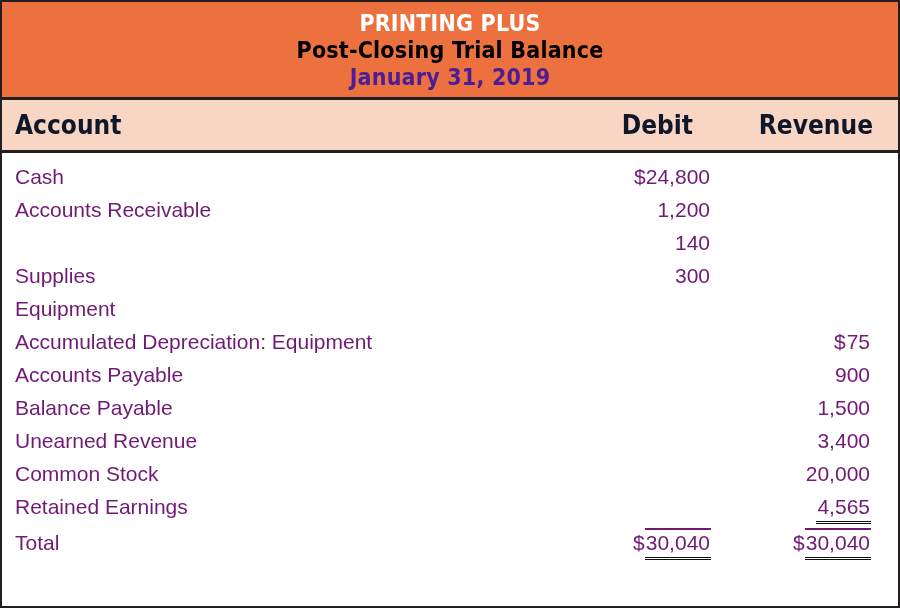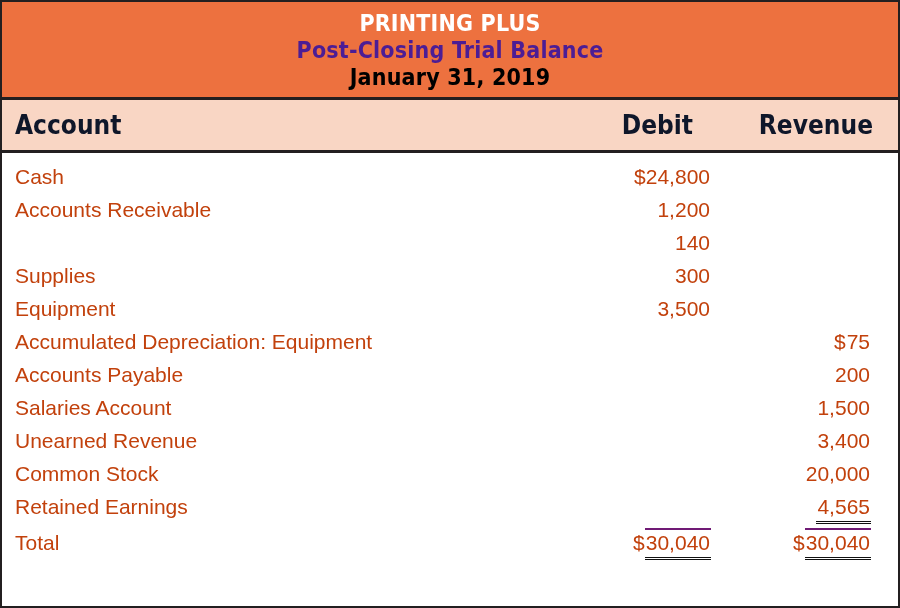--- a/index.html
+++ b/index.html
@@ -36,22 +36,22 @@
   }
   .title-line {
     font-family: "DejaVu Sans Condensed", "Liberation Sans Narrow", "Liberation Sans", sans-serif;
     font-weight: bold;
     font-size: 23px;
     line-height: 27px;
     letter-spacing: 0.2px;
     white-space: nowrap;
   }
   .title-line.company { color: #ffffff; }
-  .title-line.statement { color: #4c1d95; }
-  .title-line.period   { color: #000000; }
+  .title-line.statement { color: #000000; }
+  .title-line.period   { color: #4c1d95; }
 
   
   .col-head-band {
     box-sizing: border-box;
     height: 53px;
     background: #F9D6C4;
     border-bottom: 3px solid #231f20;
     display: flex;
     align-items: center;
   }
@@ -69,21 +69,21 @@
 
   
   .rows {
     padding-top: 12px;
   }
   .row {
     display: flex;
     align-items: baseline;
     height: 33px;
     font-size: 21px;
-    color: #c2410c;
+    color: #701a75;
   }
   .cell-account {
     padding-left: 13px;
     flex: 0 0 auto;
     white-space: nowrap;
   }
   .cell-spacer { flex: 1 1 auto; }
 
   .cell-debit {
     width: 230px;
@@ -152,37 +152,36 @@
       </div>
       <div class="row">
         <div class="cell-account">Supplies</div>
         <div class="cell-spacer"></div>
         <div class="cell-debit"><span class="numblock">300</span></div>
         <div class="cell-credit"></div>
       </div>
       <div class="row">
         <div class="cell-account">Equipment</div>
         <div class="cell-spacer"></div>
-        <div class="cell-debit"><span class="numblock">3,500</span></div>
         <div class="cell-credit"></div>
       </div>
       <div class="row">
         <div class="cell-account">Accumulated Depreciation: Equipment</div>
         <div class="cell-spacer"></div>
         <div class="cell-debit"></div>
         <div class="cell-credit"><span class="cur-detached">$</span><span class="numblock">75</span></div>
       </div>
       <div class="row">
         <div class="cell-account">Accounts Payable</div>
         <div class="cell-spacer"></div>
         <div class="cell-debit"></div>
-        <div class="cell-credit"><span class="numblock">200</span></div>
-      </div>
-      <div class="row">
-        <div class="cell-account">Salaries Account</div>
+        <div class="cell-credit"><span class="numblock">900</span></div>
+      </div>
+      <div class="row">
+        <div class="cell-account">Balance Payable</div>
         <div class="cell-spacer"></div>
         <div class="cell-debit"></div>
         <div class="cell-credit"><span class="numblock">1,500</span></div>
       </div>
       <div class="row">
         <div class="cell-account">Unearned Revenue</div>
         <div class="cell-spacer"></div>
         <div class="cell-debit"></div>
         <div class="cell-credit"><span class="numblock">3,400</span></div>
       </div>

